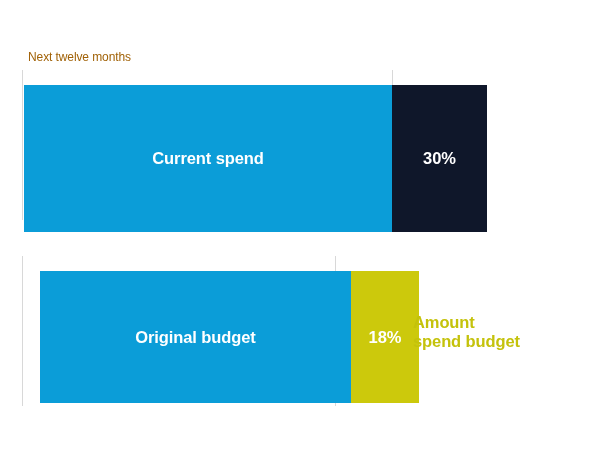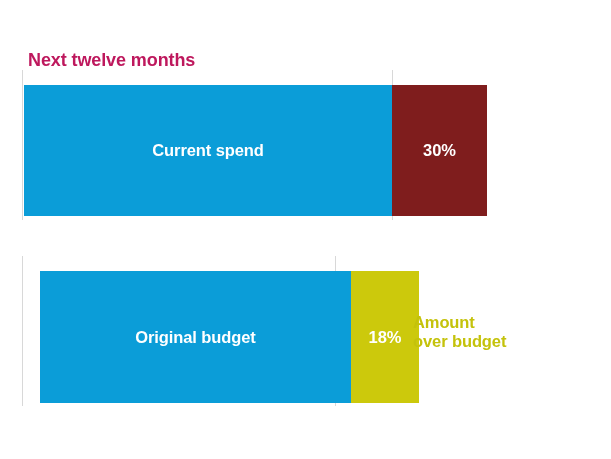--- a/index.html
+++ b/index.html
@@ -30,23 +30,23 @@
     background: #d8d8d8;
   }
 
   
   .chart-group {
     position: absolute;
   }
 
   .chart-title {
     position: absolute;
-    font-size: 18px;
-    font-weight: bold;
-    color: #be185d;
+    font-size: 12px;
+    font-weight: normal;
+    color: #a16207;
     letter-spacing: -0.1px;
     white-space: nowrap;
   }
 
   .bar-track {
     position: absolute;
     display: block;
   }
 
   .seg {
@@ -88,27 +88,27 @@
 
 <div id="canvas">
 
   <div class="chart-group" style="left:0; top:0; width:611px; height:230px;">
 
     <div class="gridline" style="left:22px; top:70px; height:150px;"></div>
     <div class="gridline" style="left:392px; top:70px; height:150px;"></div>
 
     <div class="chart-title" style="left:28px; top:50px;">Next twelve months</div>
 
-    <div class="bar-track" style="left:24px; top:85px; width:463px; height:131px;">
+    <div class="bar-track" style="left:24px; top:85px; width:463px; height:147px;">
 
       <div class="seg" style="left:0; width:368px; background:#0b9dd8;">
         <span class="seg-label">Current spend</span>
       </div>
 
-      <div class="seg" style="left:368px; width:95px; background:#7f1d1d;">
+      <div class="seg" style="left:368px; width:95px; background:#0f172a;">
         <span class="seg-value">30%</span>
       </div>
     </div>
 
   </div>
 
   <div class="chart-group" style="left:0; top:0; width:611px; height:459px;">
 
     <div class="gridline" style="left:22px; top:256px; height:150px;"></div>
     <div class="gridline" style="left:335px; top:256px; height:150px;"></div>
@@ -119,16 +119,16 @@
       <div class="seg" style="left:0; width:311px; background:#0b9dd8;">
         <span class="seg-label">Original budget</span>
       </div>
 
       <div class="seg" style="left:311px; width:68px; background:#ccc90c;">
         <span class="seg-value">18%</span>
       </div>
     </div>
 
     <div class="annotation" style="left:413px; top:313px; color:#c4c20b;">Amount
-over budget</div>
+spend budget</div>
   </div>
 
 </div>
 
 </body></html>

